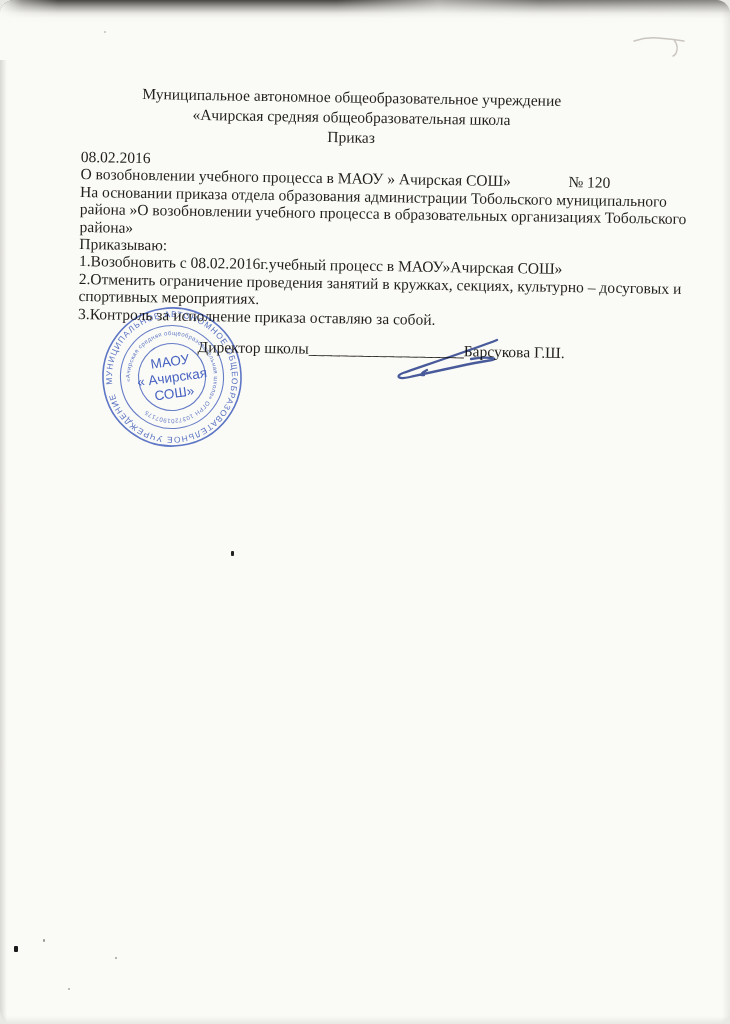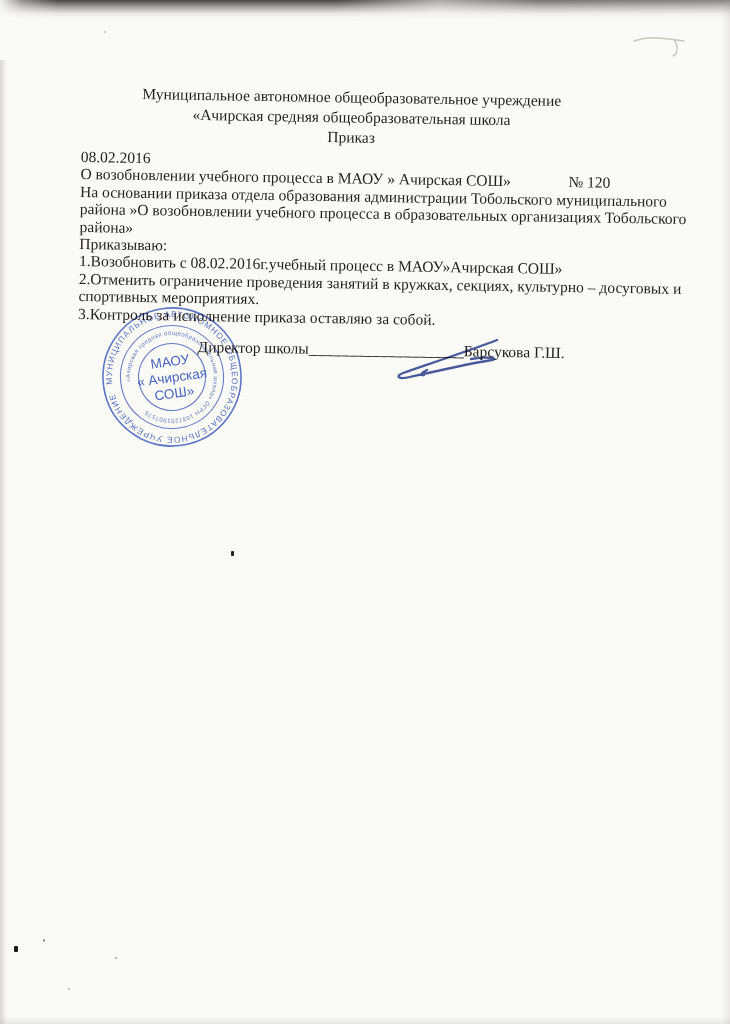--- a/index.html
+++ b/index.html
@@ -2,20 +2,21 @@
 <html><head>
 <meta charset="utf-8">
 <style>
   html,body { margin:0; padding:0; background:#e8e8e4; }
   .page {
     position: relative;
     width: 730px; height: 1024px;
     background: #fafaf6;
     overflow: hidden;
     font-family: "Liberation Serif", serif;
+    border-radius: 14px;
   }
   
   .top-shadow {
     position:absolute; top:0; left:0; right:0; height:24px; z-index:1;
     background: linear-gradient(to bottom, rgba(62,60,57,0.95), rgba(97,94,90,0.55) 30%,
                 rgba(160,157,152,0.22) 55%, rgba(220,218,214,0.08) 75%, rgba(250,250,246,0));
   }
   .top-shadow::after {
     content:""; position:absolute; inset:0;
     background: linear-gradient(to right, rgba(250,250,246,0.95) 0, rgba(250,250,246,0.4) 3%,

